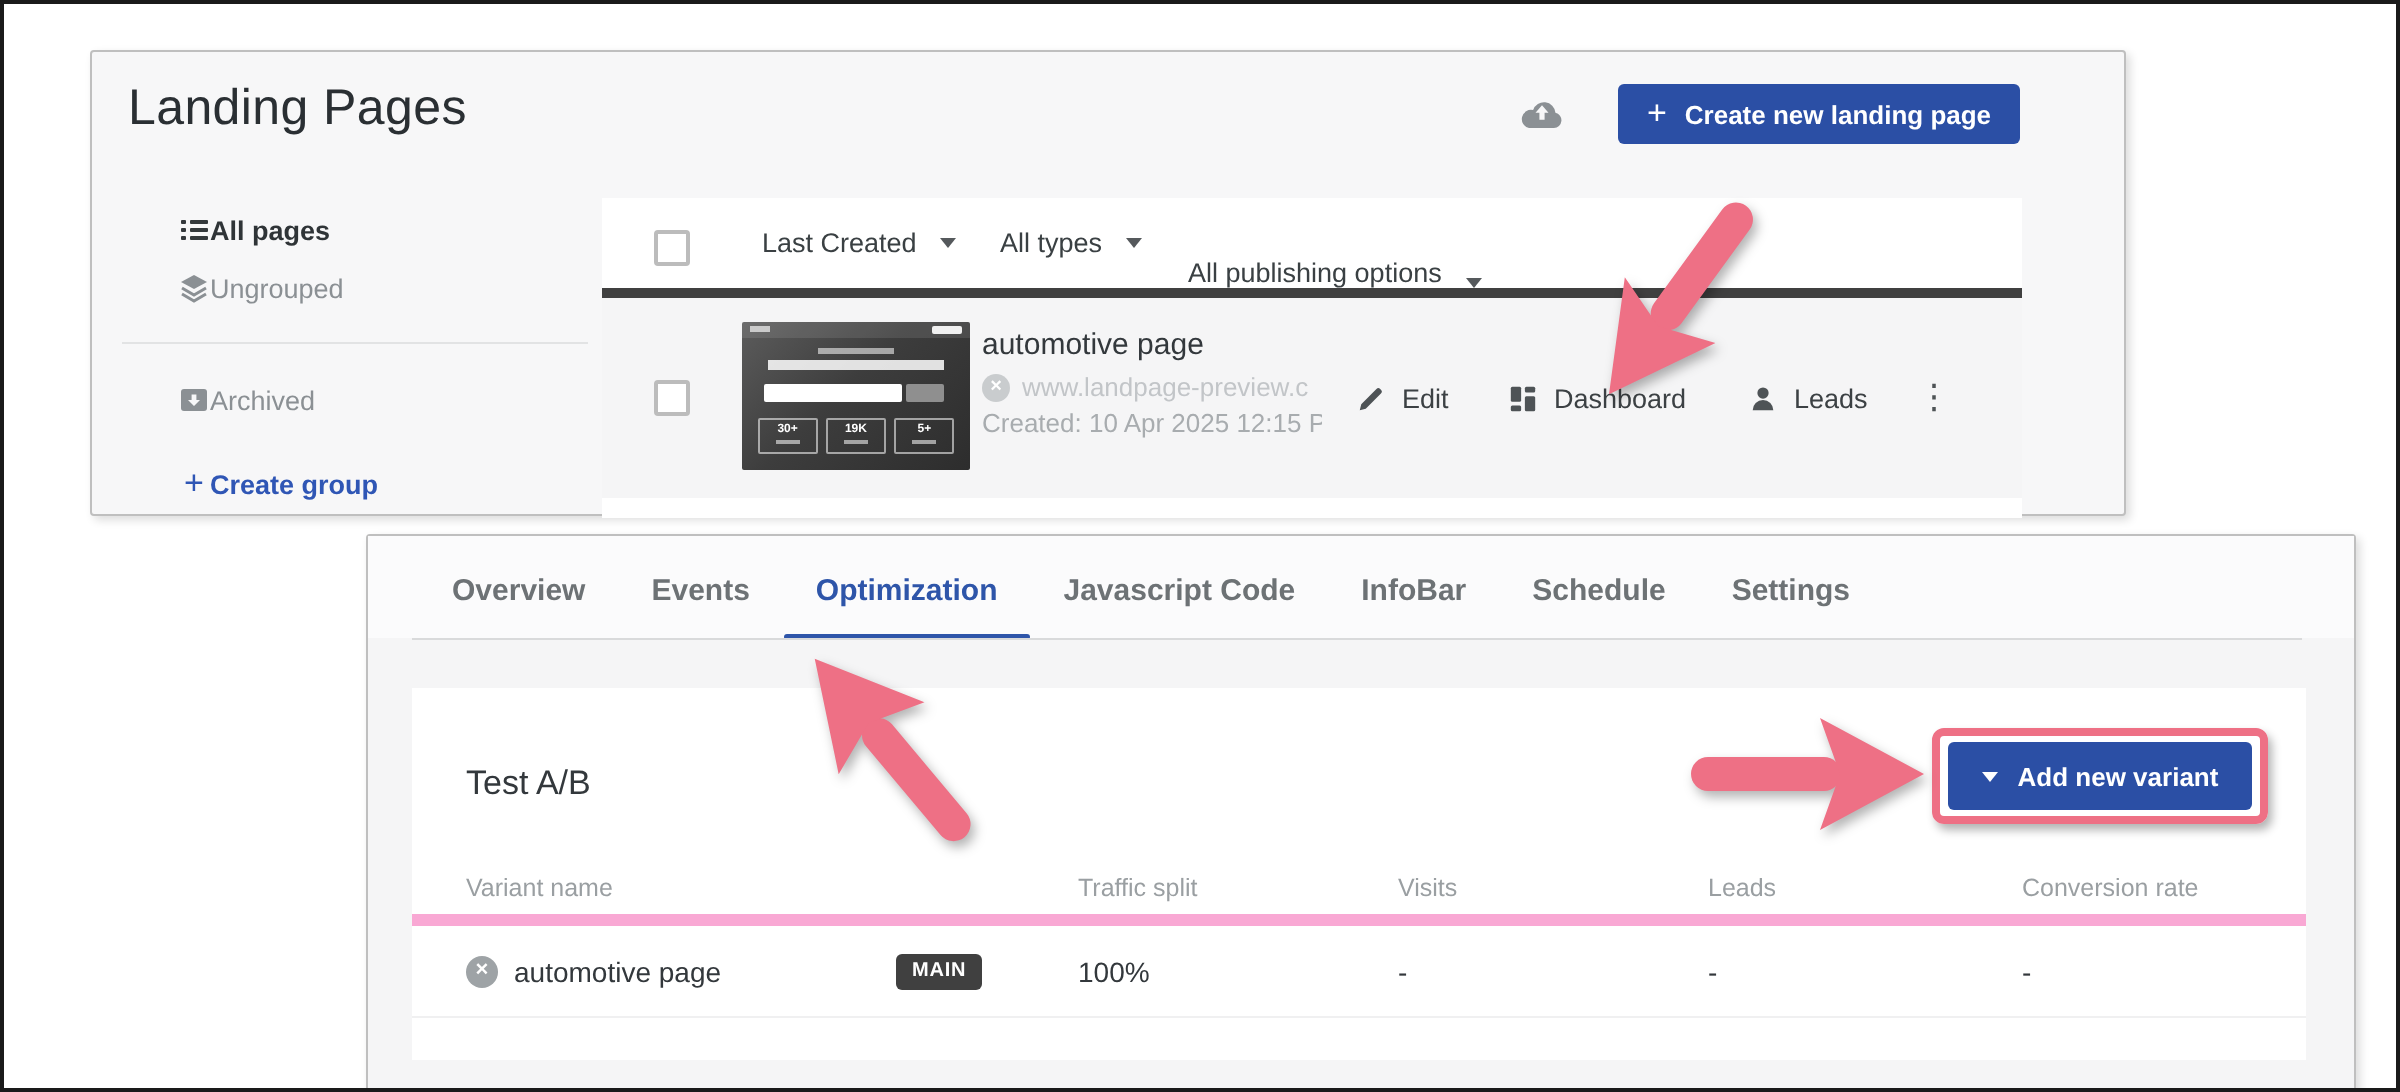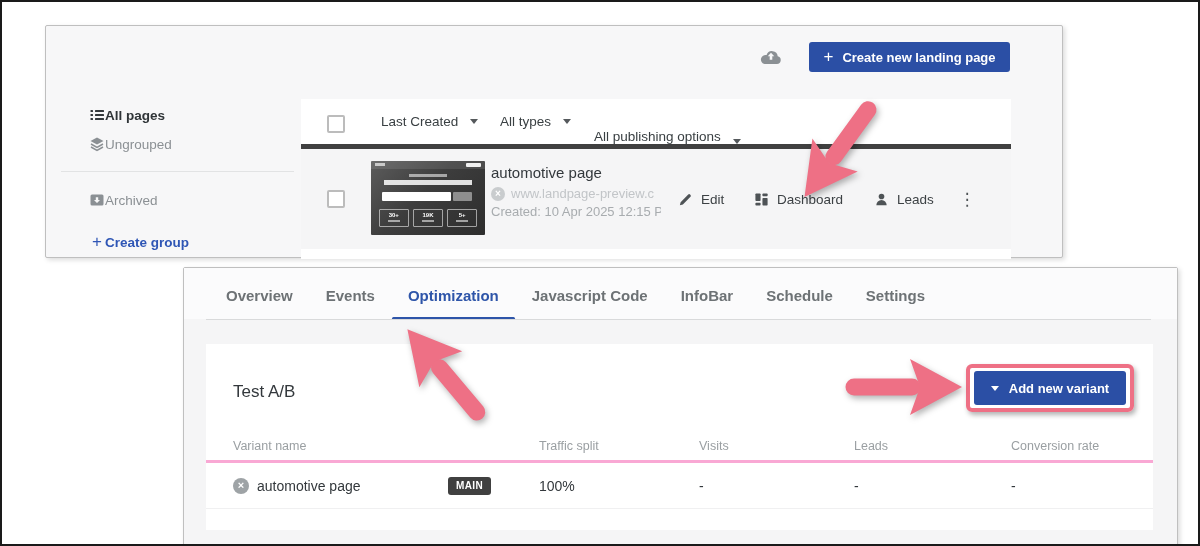--- a/index.html
+++ b/index.html
@@ -116,21 +116,21 @@
   .highlight-box {
     position:absolute; left:760px; top:20px; width:168px; height:48px;
     border:4px solid #ee7085; border-radius:6px; pointer-events:none;
     box-shadow:2px 3px 5px rgba(0,0,0,.3); z-index:5;
   }
   .grid-row {
     position:absolute; left:0; width:100%; padding-left:27px;
     display:grid; grid-template-columns:215px 91px 160px 155px 157px 1fr;
     align-items:center;
   }
-  .thead { top:87px; height:32px; font-size:12.5px; color:#9a9fa2; border-bottom:3px solid #f9a8d4; }
+  .thead { top:87px; height:32px; font-size:12.5px; color:#9a9fa2; border-bottom:6px solid #f9a8d4; }
   .thead .th-name { grid-column:1 / 3; }
   .trow { top:119px; height:46px; font-size:14px; color:#33383c; border-bottom:1px solid #f0f0f1; cursor:pointer; }
   .variant-name { display:flex; align-items:center; gap:8px; }
   .variant-name .circle-x { width:16px; height:16px; flex:0 0 16px; background:#9ea3a6; font-size:11px; }
   .badge-main {
     justify-self:start; background:#404040; color:#fff; font-size:10px; font-weight:700;
     letter-spacing:.4px; padding:4px 8px; border-radius:3px; line-height:1;
   }
 
   
@@ -139,20 +139,21 @@
   .arrow-dashboard { left:773px; top:86px; }
   .arrow-dashboard svg { transform:rotate(126deg); }
   .arrow-addvariant { left:840px; top:322px; z-index:6; }
   .arrow-optimization { left:379px; top:308px; }
   .arrow-optimization svg { transform:rotate(-130deg); }
 </style>
 </head>
 <body>
 
 <div class="panel-top">
+  <div class="lp-title">Landing Pages</div>
 
 
   <svg class="cloud-btn" viewBox="0 0 24 18">
     <path d="M6 15.5h11.5a3.6 3.6 0 0 0 .7-7.1 5.3 5.3 0 0 0-10.3-1.2A4.1 4.1 0 0 0 6 15.5z" fill="#8b9094"></path>
     <polygon points="12,5 15,8.4 13.2,8.4 13.2,11.6 10.8,11.6 10.8,8.4 9,8.4" fill="#f7f7f8"></polygon>
   </svg>
 
   <button class="btn-blue create-btn">
     <span class="plus">+</span>
     <span>Create new landing page</span>

